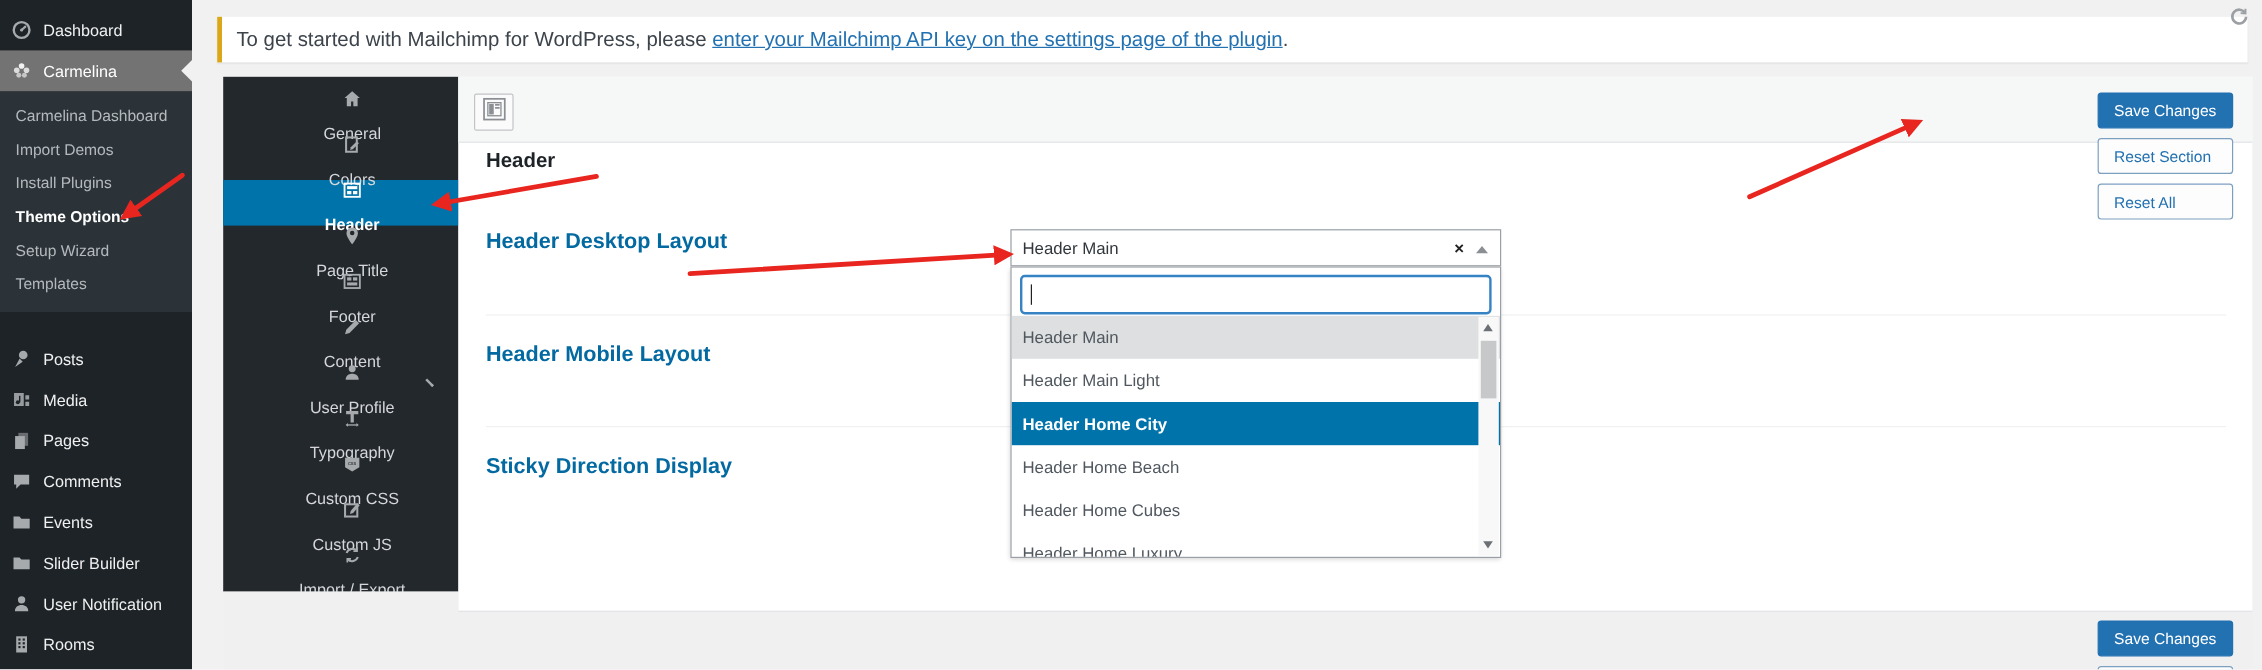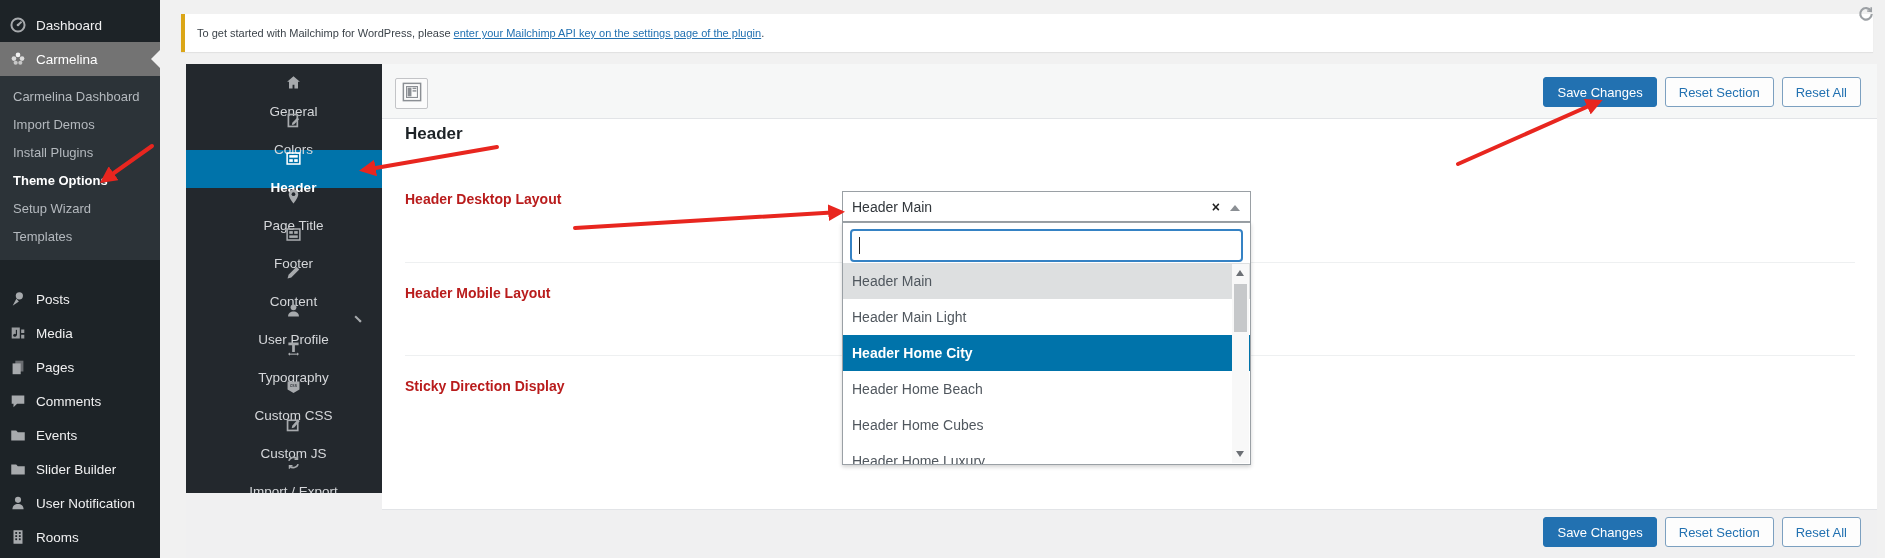--- a/index.html
+++ b/index.html
@@ -15,47 +15,47 @@
   .as-item.active::after { content:""; position:absolute; right:0; top:50%; margin-top:-9px;
       border-top:9px solid transparent; border-bottom:9px solid transparent; border-right:9px solid #f1f1f1; }
   #as-submenu { background:#2c3338; padding:7px 0 9px 0; }
   .as-sub { height:28px; line-height:28px; padding-left:13px; font-size:13px; color:#b4b9be; cursor:pointer; }
   .as-sub.current { color:#fff; font-weight:700; }
   #as-menu { margin-top:22px; }
 
   
   #notice { position:absolute; left:181px; top:14px; width:1692px; height:38px; background:#fff;
       border-left:4px solid #dba617; box-shadow:0 1px 1px rgba(0,0,0,.06); display:flex; align-items:center;
-      padding-left:12px; font-size:11px; color:#3c434a; }
+      padding-left:12px; font-size:17px; color:#3c434a; }
   #notice a { color:#2271b1; text-decoration:underline; cursor:pointer; }
 
   #refresh-icon { position:absolute; left:1857px; top:5px; color:#9ca0a4; }
 
   
   #options-sidebar { position:absolute; left:186px; top:64px; width:196px; height:429px; background:#23282d; padding-top:10px; }
   .os-item { display:flex; align-items:center; gap:13px; height:38px; padding-left:19px; font-size:13.5px; color:#d5d7da; cursor:pointer;flex-direction:column; }
   .os-item .icon { color:#a7aaad; display:flex; width:18px; justify-content:center; }
   .os-item.active { background:#0073aa; color:#fff; font-weight:700; }
   .os-item.active .icon { color:#fff; }
   .chev-down { width:8px; height:8px; border-right:2px solid #a7aaad; border-bottom:2px solid #a7aaad;
       transform:rotate(45deg); margin-left:auto; margin-right:20px; margin-top:-4px; }
 
   
   #main-area { position:absolute; left:382px; top:64px; width:1495px; height:445px; background:#fff; }
   #toolbar { position:absolute; left:0; top:0; width:100%; height:55px; background:#f6f7f7; border-bottom:1px solid #e2e4e7; }
   #layout-button { position:absolute; left:13px; top:14px; width:33px; height:31px; background:#fbfbfb;
       border:1px solid #c3c4c7; border-radius:2px; display:flex; align-items:center; justify-content:center; color:#8b8f94; cursor:pointer; }
-  .btn-row { position:absolute; right:16px; display:flex; gap:8px; }
+  .btn-row { position:absolute; right:16px; display:flex; gap:8px;flex-direction:column; }
   #toolbar .btn-row { top:13px; }
   .btn { height:30px; padding:0 13px; font-size:13px; border-radius:3px; display:flex; align-items:center; cursor:pointer; font-family:inherit; }
   .btn.primary { background:#2271b1; color:#fff; border:1px solid #2271b1; }
   .btn.secondary { background:#fdfdfd; color:#2271b1; border:1px solid #7ca0c0; }
 
   #page-title { position:absolute; left:23px; top:60px; font-size:17px; font-weight:600; color:#1d2327; }
-  .field-label { position:absolute; left:23px; font-size:14px; font-weight:600; color:#b91c1c;text-align:right; }
+  .field-label { position:absolute; left:23px; font-size:18px; font-weight:600; color:#0369a1;text-align:right; }
   .divider { position:absolute; left:23px; right:22px; height:0; border-top:1px solid #eef0f1; }
 
   #footer-left { position:absolute; left:186px; top:493px; width:196px; height:65px; background:#f0f0f1; }
   #footer-main { position:absolute; left:382px; top:509px; width:1495px; height:49px; background:#f0f0f1; border-top:1px solid #e2e4e7; }
   #footer-main .btn-row { top:7px; }
 
   
   #select-box { position:absolute; left:842px; top:191px; width:409px; height:31px; background:#fff;
       border:1px solid #9aa0a5; z-index:20; display:flex; align-items:center; font-size:14px; color:#32373c; cursor:pointer; }
   #select-box .val { padding-left:9px; }

